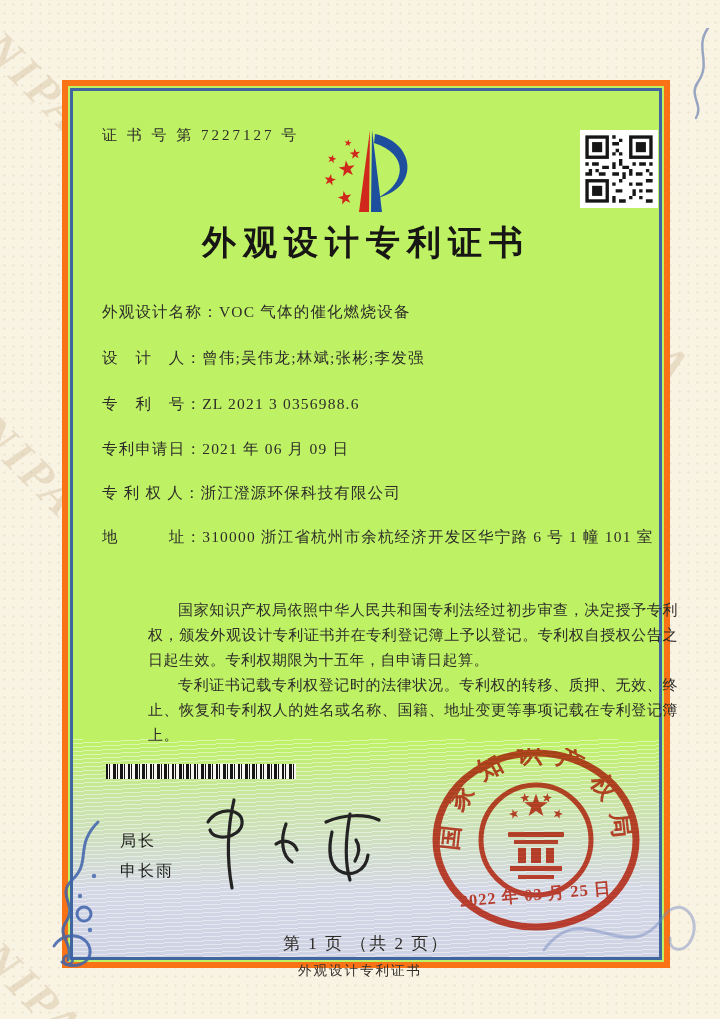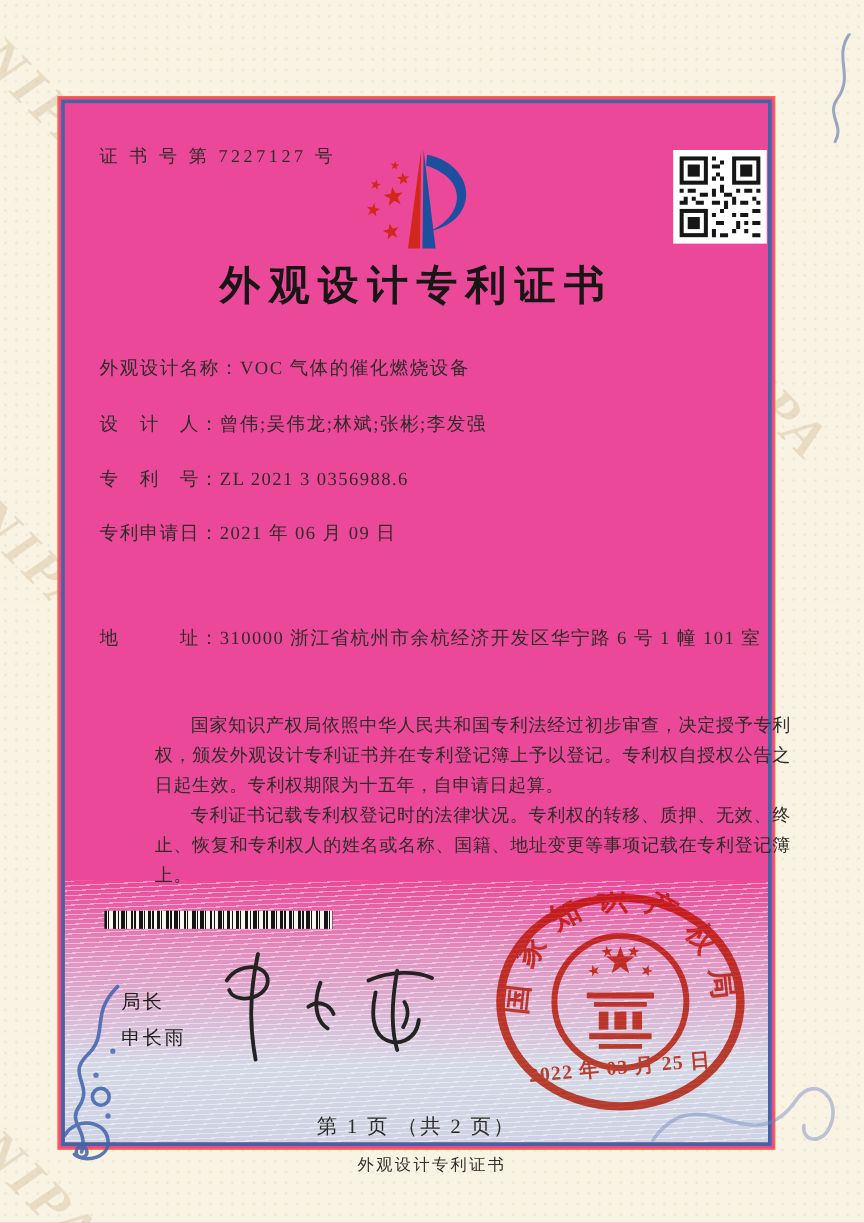--- a/index.html
+++ b/index.html
@@ -12,22 +12,22 @@
     font-family:"Liberation Serif","DejaVu Serif",serif;
     color:#2e2c29;
   }
   .wm{
     position:absolute;font-family:"Liberation Serif",serif;
     font-weight:bold;font-style:italic;font-size:46px;letter-spacing:4px;
     color:rgba(198,176,142,.34);transform:rotate(45deg);transform-origin:left top;
     white-space:nowrap;z-index:0;
   }
   .panel{
-    position:absolute;left:48px;top:80px;width:596px;height:876px;
-    background:#ec4899;border:1px solid #f97316;z-index:1;
+    position:absolute;left:62px;top:80px;width:596px;height:876px;
+    background:#bef264;border:6px solid #f97316;z-index:1;
   }
   .panel-inner{position:absolute;inset:2px;border:3px solid #41669f;pointer-events:none;z-index:2;}
   .bottom-band{
     position:absolute;left:5px;right:5px;bottom:5px;height:218px;
     background:
       repeating-linear-gradient(177deg, rgba(255,255,255,.45) 0 1px, rgba(255,255,255,0) 1px 4px),
       linear-gradient(180deg, rgba(213,216,229,0) 0%, rgba(213,216,229,.5) 28%, #d4d7e6 70%, #ced2e2 100%);
     z-index:0;
   }
   .cert-no{position:absolute;left:34px;top:40px;font-size:15px;letter-spacing:3px;z-index:3;}
@@ -114,20 +114,21 @@
                M51,57h3v3h-3z M57,60h6v3h-6z M42,57h3v3h-3z"></path>
     </g>
   </svg>
 
   <div class="title">外观设计专利证书</div>
 
   <div class="field f0"><span>外观设计名称：</span><span>VOC 气体的催化燃烧设备</span></div>
   <div class="field f1"><span>设　计　人：</span><span>曾伟;吴伟龙;林斌;张彬;李发强</span></div>
   <div class="field f2"><span>专　利　号：</span><span>ZL 2021 3 0356988.6</span></div>
   <div class="field f3"><span>专利申请日：</span><span>2021 年 06 月 09 日</span></div>
+  <div class="field f4"><span>专 利 权 人：</span><span>浙江澄源环保科技有限公司</span></div>
   <div class="field f5"><span>地　　　址：</span><span>310000  浙江省杭州市余杭经济开发区华宁路 6 号 1 幢 101 室</span></div>
 
 
   <div class="paras">
     <p>国家知识产权局依照中华人民共和国专利法经过初步审查，决定授予专利权，颁发外观设计专利证书并在专利登记簿上予以登记。专利权自授权公告之日起生效。专利权期限为十五年，自申请日起算。</p>
     <p>专利证书记载专利权登记时的法律状况。专利权的转移、质押、无效、终止、恢复和专利权人的姓名或名称、国籍、地址变更等事项记载在专利登记簿上。</p>
   </div>
 
   <div class="barcode"></div>
 

